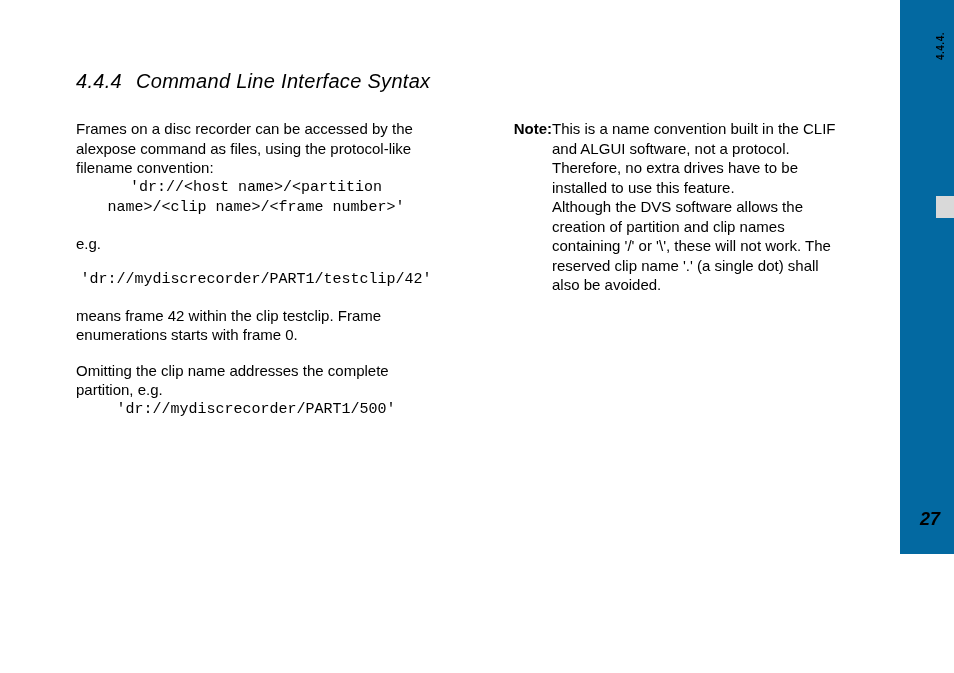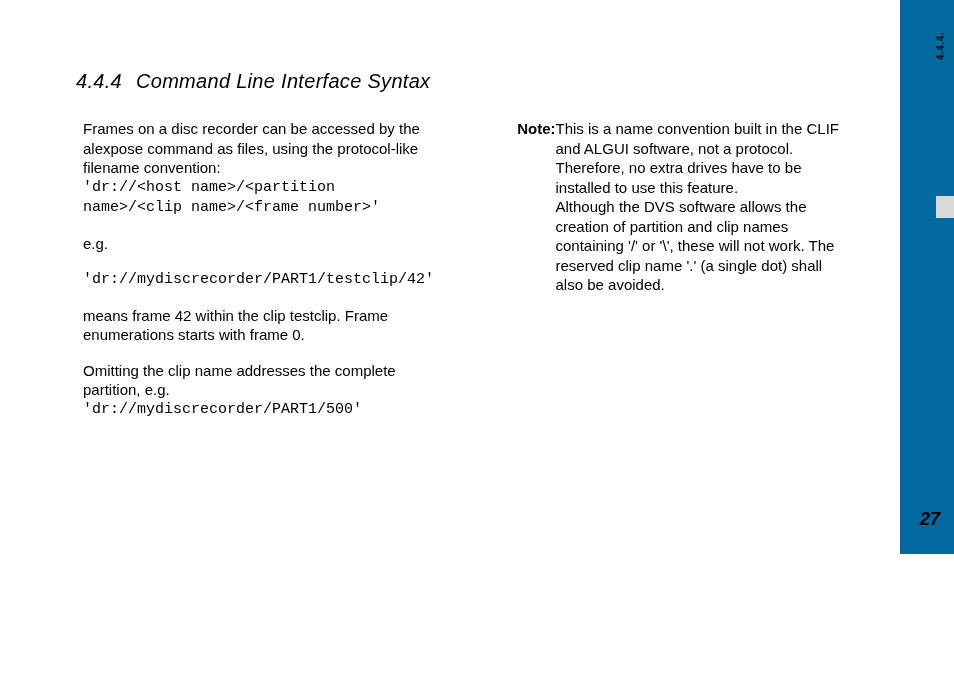--- a/index.html
+++ b/index.html
@@ -23,29 +23,29 @@
     letter-spacing: 0.3px;
     margin-bottom: 26px;
   }
   .heading .num { margin-right: 14px; }
   .columns {
     display: flex;
     column-gap: 44px;
     font-size: 15px;
     line-height: 1.3;
     font-weight: 400;
-    margin-left: 7px;
   }
   .col { flex: 1; }
   .col p { margin-bottom: 0; }
   .spacer { height: 16px; }
   .code {
     font-family: "Courier New", Courier, monospace;
     font-size: 15px;
     line-height: 1.35;
+    text-align: center;
   }
   .note-row { display: flex; }
   .note-label {
     font-weight: 700;
     width: 72px;
     flex-shrink: 0;
     text-align: right;
   }
   .note-body { flex: 1; }
   .side-tab {

